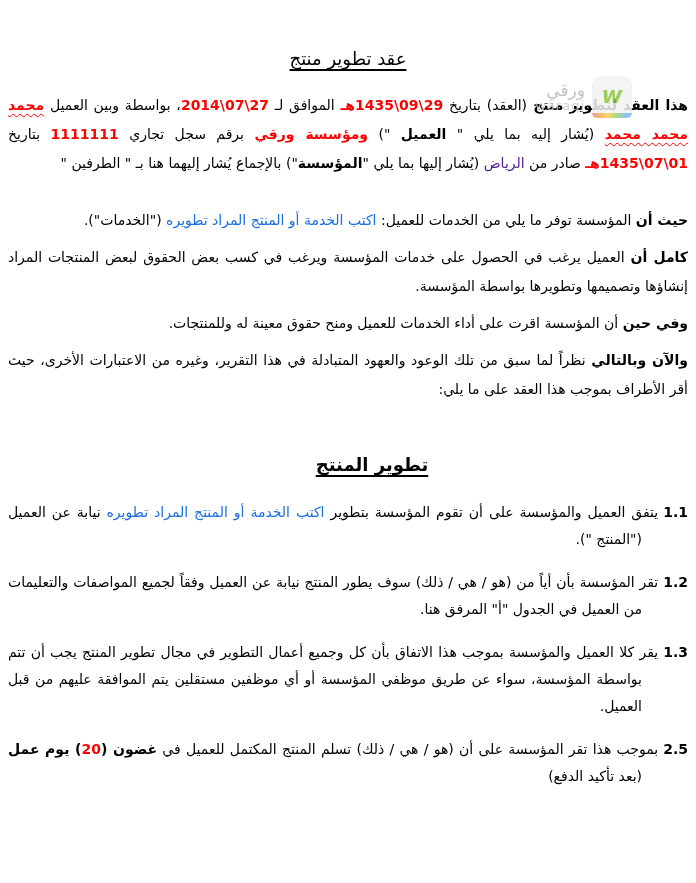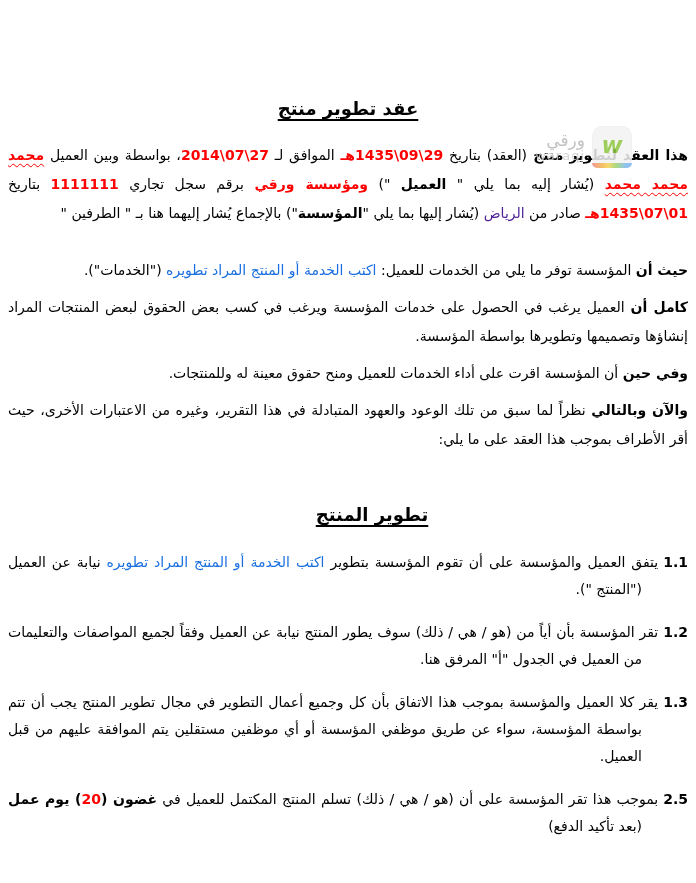--- a/index.html
+++ b/index.html
@@ -13,21 +13,21 @@
   .logo{position:absolute;top:28px;right:64px;direction:ltr;display:flex;align-items:center;gap:7px;opacity:.85;}
   .logo-text{text-align:right;line-height:1.1;}
   .logo-ar{display:block;color:#b7b7b7;font-size:17px;}
   .logo-en{display:block;color:#cdcdcd;font-size:13px;letter-spacing:1px;text-align:center;}
   .logo-icon{width:40px;height:42px;background:#f3f3f3;border-radius:10px;position:relative;
              display:flex;align-items:center;justify-content:center;box-shadow:0 0 0 1px #efefef inset;}
   .logo-w{color:#8dc63f;font-style:italic;font-weight:bold;font-size:23px;line-height:1;transform:translateY(-2px);}
   .logo-strip{position:absolute;bottom:0;left:0;right:0;height:5px;border-radius:0 0 10px 10px;
               background:linear-gradient(90deg,#ef8a8a 0%,#f2b34c 25%,#f7d154 40%,#9ed36a 60%,#7cb8f0 85%);}
   
-  h1.doc-title{margin:98px 0 0;text-align:center;font-size:18px;font-weight:bold;
+  h1.doc-title{margin:48px 0 0;text-align:center;font-size:18px;font-weight:normal;
                text-decoration:underline;text-decoration-thickness:1.5px;text-underline-offset:4px;}
   h2.sec-title{margin:50px 0 0;text-align:center;font-size:18px;font-weight:bold;
                text-decoration:underline;text-decoration-thickness:1.5px;text-underline-offset:4px;padding-left:48px;}
   
   .para{margin:8px 8px 0;font-size:14px;line-height:29px;text-align:justify;}
   .intro{margin-top:22px;}
   .p-first{margin-top:28px;}
   
   .clauses{margin-top:24px;}
   .clause{margin:0 8px 16px;font-size:14px;line-height:27px;text-align:justify;

